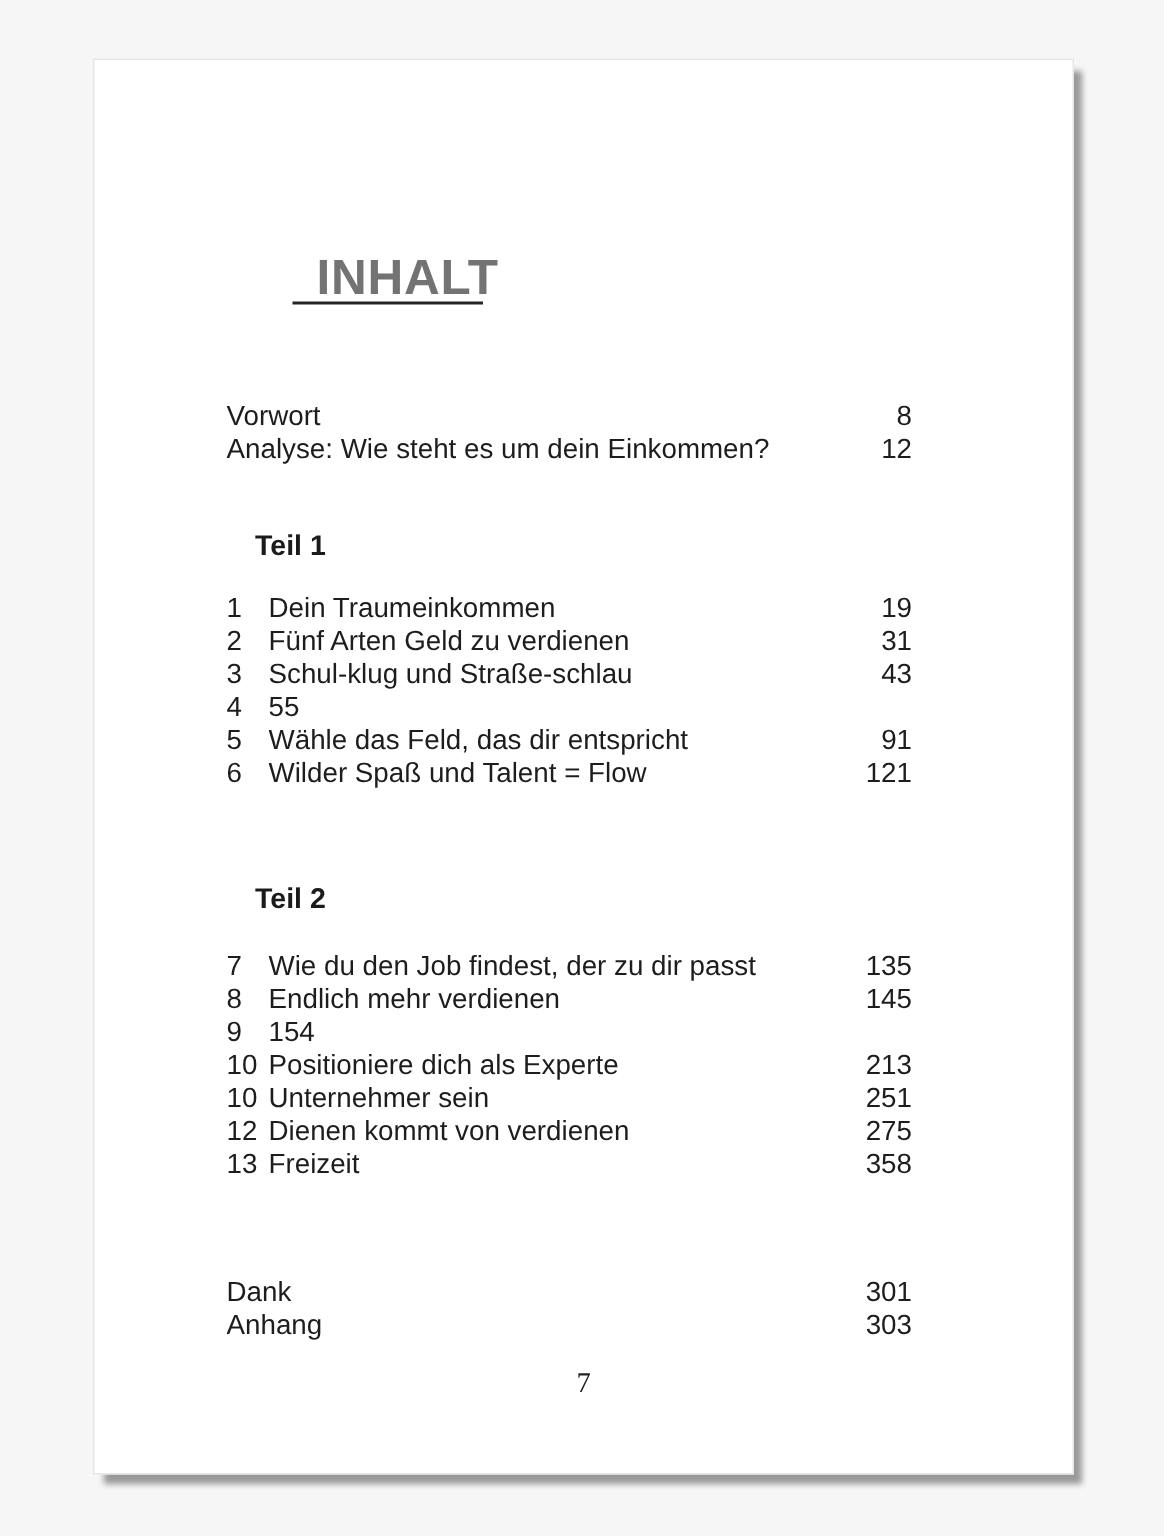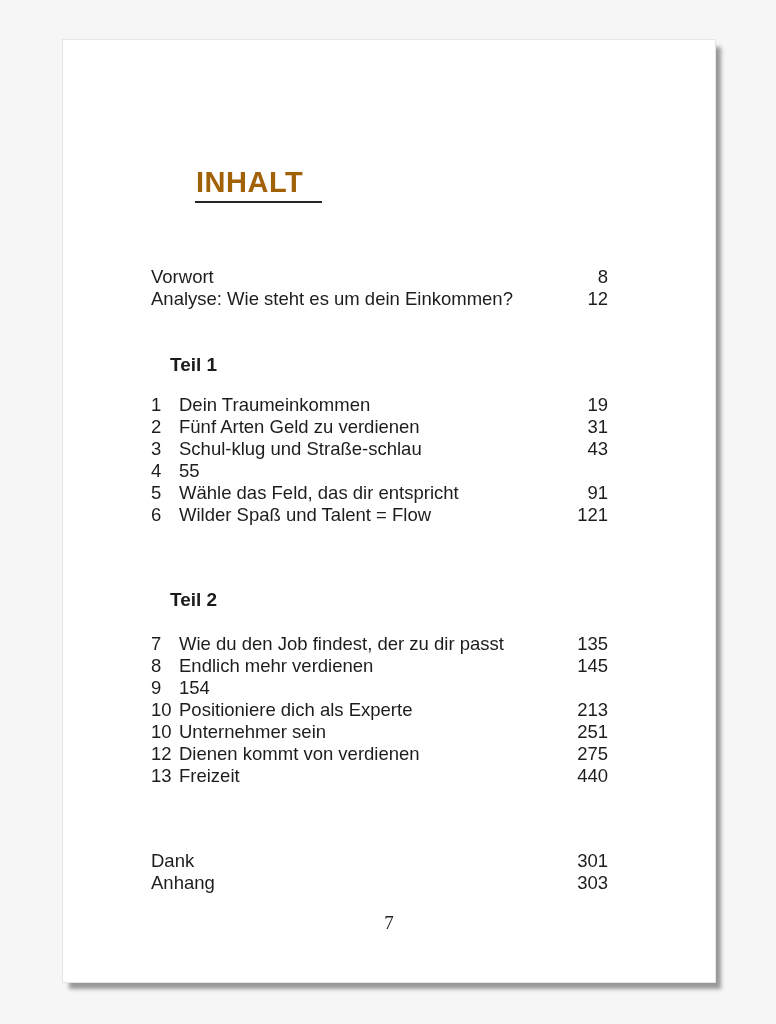--- a/index.html
+++ b/index.html
@@ -13,26 +13,26 @@
   .page {
     position: absolute;
     left: 62px; top: 39px;
     width: 654px; height: 944px;
     background: #ffffff;
     border: 1px solid #e5e5e5;
     box-shadow: 6px 7px 4px -1px rgba(0,0,0,0.38);
   }
   .page-title {
     position: absolute;
-    left: 133px; top: 128px;
-    font-size: 29px;
+    left: 148px; top: 128px;
+    font-size: 33px;
     font-weight: 700;
     letter-spacing: 0.5px;
     line-height: 1;
-    color: #a16207;
+    color: #737373;
   }
   .title-rule {
     position: absolute;
     left: 132px; top: 161px;
     width: 127px; height: 2px;
     background: #242424;
   }
   .toc {
     position: absolute;
     left: 88px;
@@ -149,21 +149,21 @@
       <span class="pagenum">251</span>
     </div>
     <div class="row">
       <span class="num">12</span>
       <span class="entry-title">Dienen kommt von verdienen</span>
       <span class="pagenum">275</span>
     </div>
     <div class="row">
       <span class="num">13</span>
       <span class="entry-title">Freizeit</span>
-      <span class="pagenum">440</span>
+      <span class="pagenum">358</span>
     </div>
   </div>
 
   <div class="toc bm">
     <div class="row">
       <span class="entry-title">Dank</span>
       <span class="pagenum">301</span>
     </div>
     <div class="row">
       <span class="entry-title">Anhang</span>

